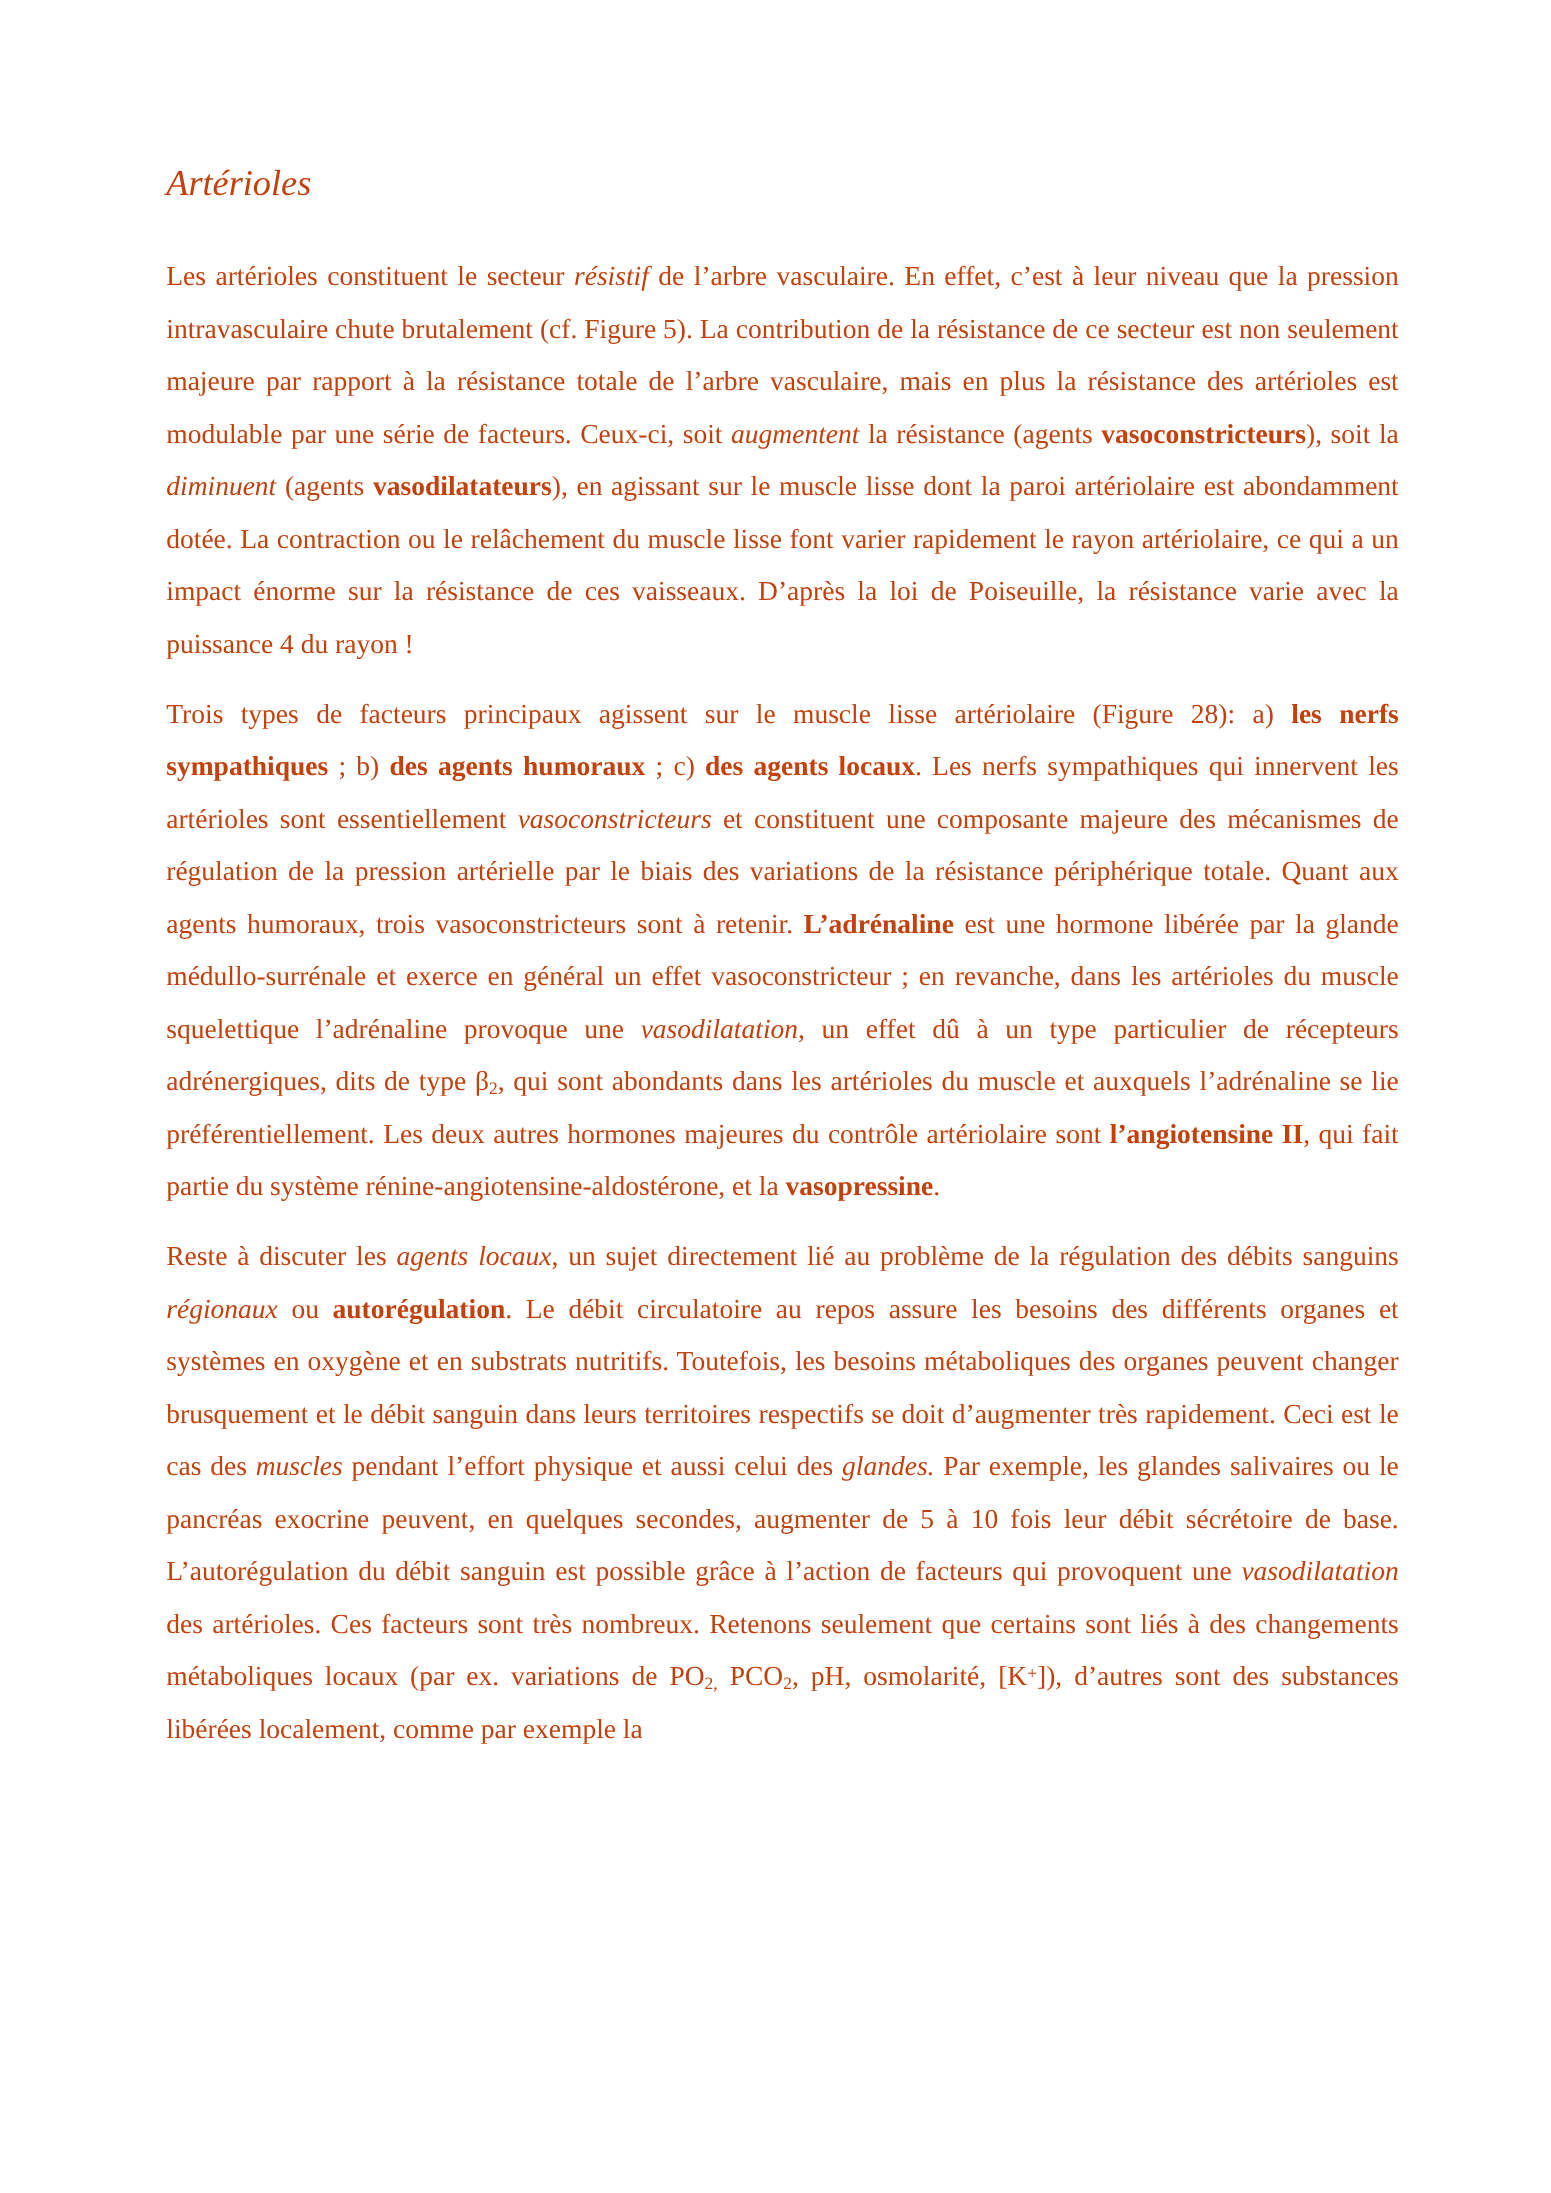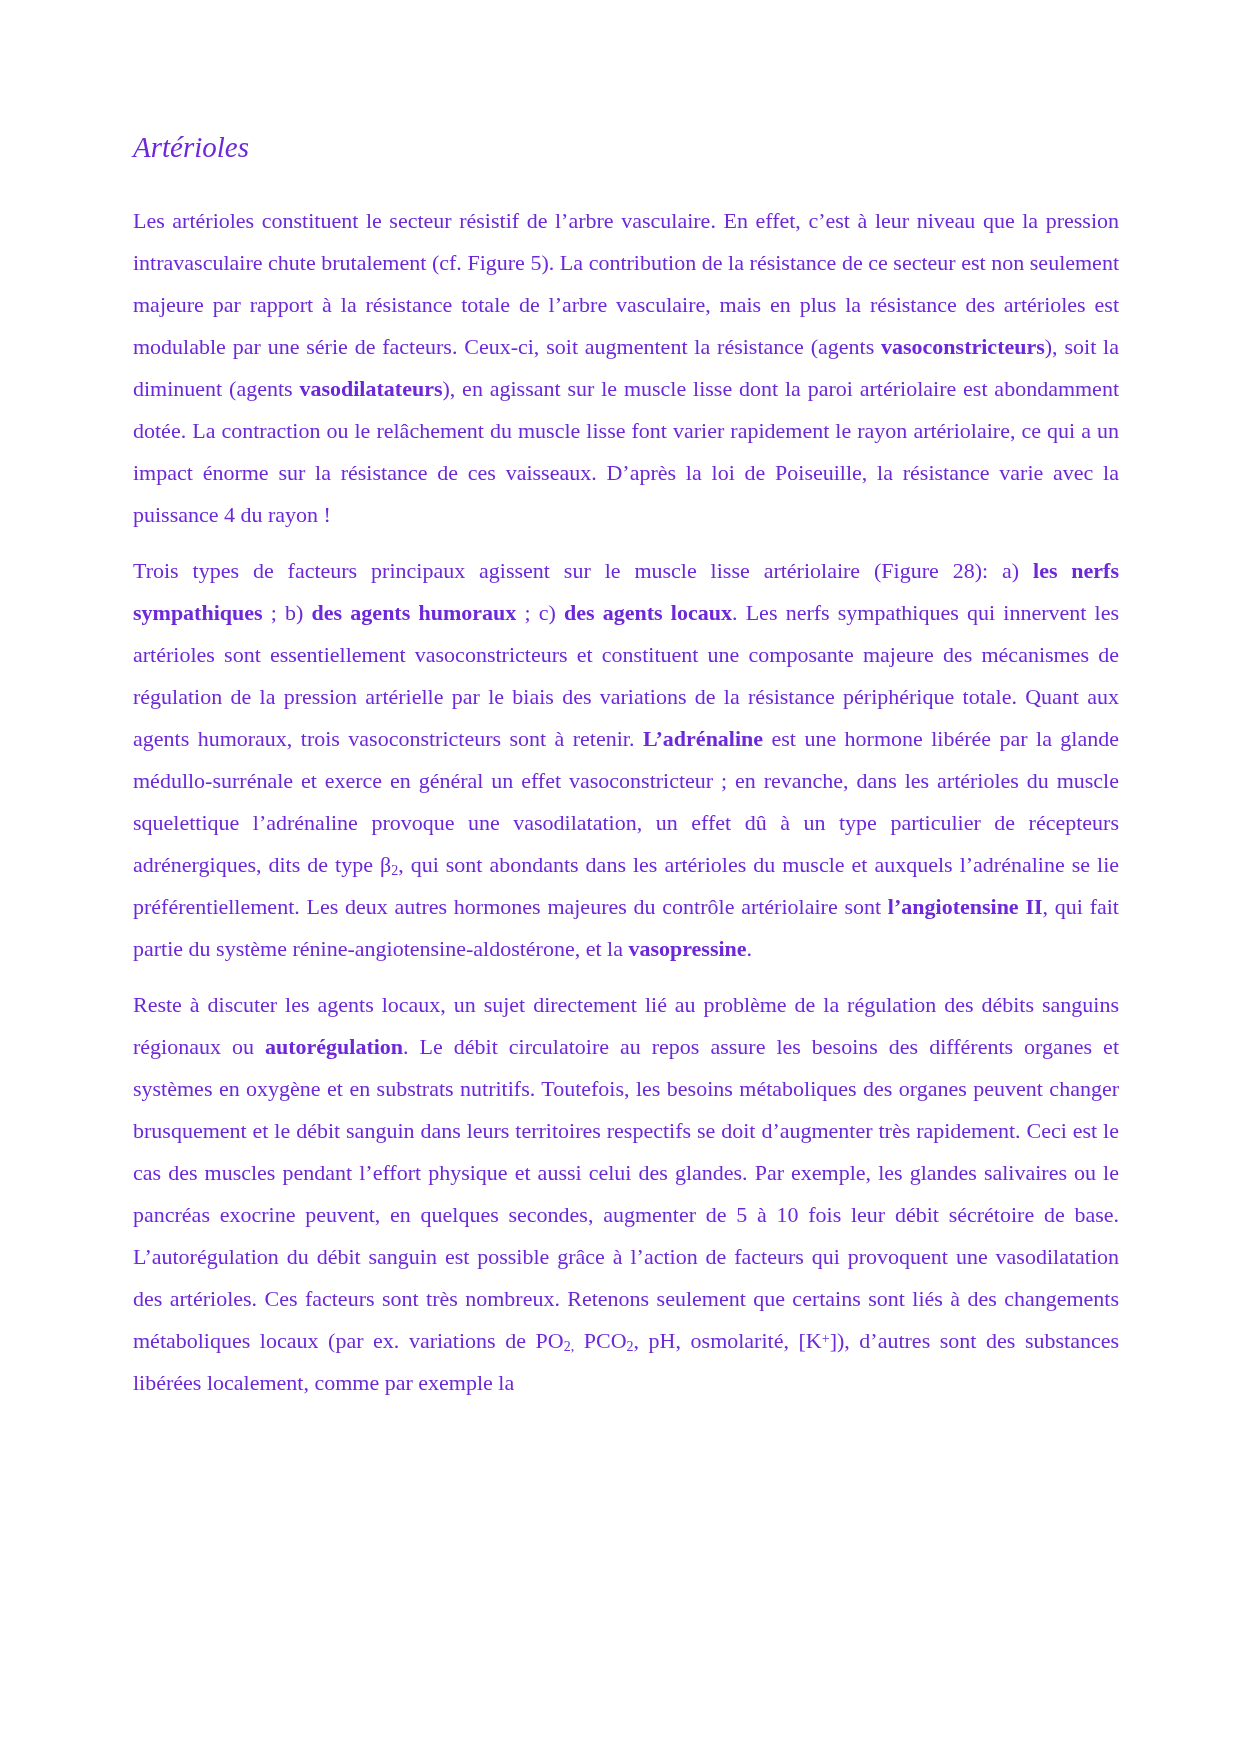--- a/index.html
+++ b/index.html
@@ -6,39 +6,39 @@
     margin: 0;
     padding: 0;
     background: #ffffff;
   }
   .page {
     position: relative;
     box-sizing: border-box;
     width: 1241px;
     height: 1754px;
     background: #ffffff;
-    color: #6d28d9;
+    color: #c2410c;
     font-family: "Liberation Serif", "DejaVu Serif", serif;
     padding: 130px 122px 0 133px;
     overflow: hidden;
   }
   .doc-title {
     font-style: italic;
     font-weight: normal;
     font-size: 29px;
     line-height: 34px;
     margin: 0 0 36px 0;
   }
   .para {
     font-size: 22px;
     line-height: 42px;
     text-align: justify;
     margin: 0 0 14px 0;
   }
-  .it { }
+  .it { font-style: italic; }
   .b  { font-weight: bold; }
   .sub {
     font-size: 14px;
     position: relative;
     top: 0.22em;
     line-height: 0;
   }
   .sup {
     font-size: 14px;
     position: relative;

